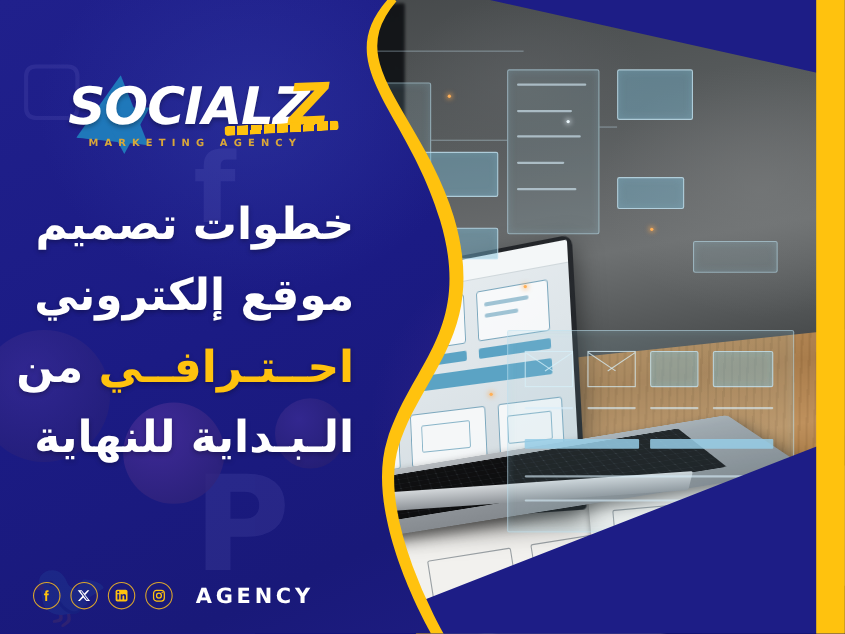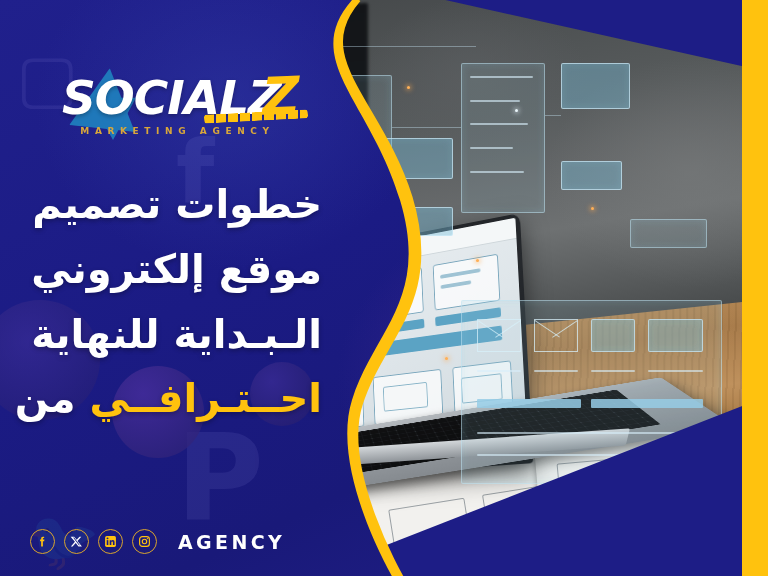--- a/index.html
+++ b/index.html
@@ -373,22 +373,22 @@
       <div class="tri2"></div>
       <div class="word">SOCIALZ</div>
       <div class="zbrush">Z</div>
       <div class="zstroke"></div>
       <div class="tag">MARKETING AGENCY</div>
     </div>
 
     <div class="headline">
       <div class="hl">خطوات تصميم</div>
       <div class="hl">موقع إلكتروني</div>
+      <div class="hl"><span class="gold">احــتـرافــي</span> <span>من</span></div>
       <div class="hl">الـبـداية للنهاية</div>
-      <div class="hl"><span class="gold">احــتـرافــي</span> <span>من</span></div>
     </div>
 
     <div class="footer">
       <div class="sicon">
         <svg viewBox="0 0 24 24" fill="#FFC20E">
             <path d="M15 3h-2.5C10.6 3 9.5 4.3 9.5 6.3V8.5H7.5V11.5h2V21h3.2v-9.5h2.4l.4-3H12.7V6.8c0-.7.2-1.1 1.1-1.1H15V3z"></path>
           </svg>
       </div>
       <div class="sicon">
         <svg viewBox="0 0 24 24" fill="#ffffff">

